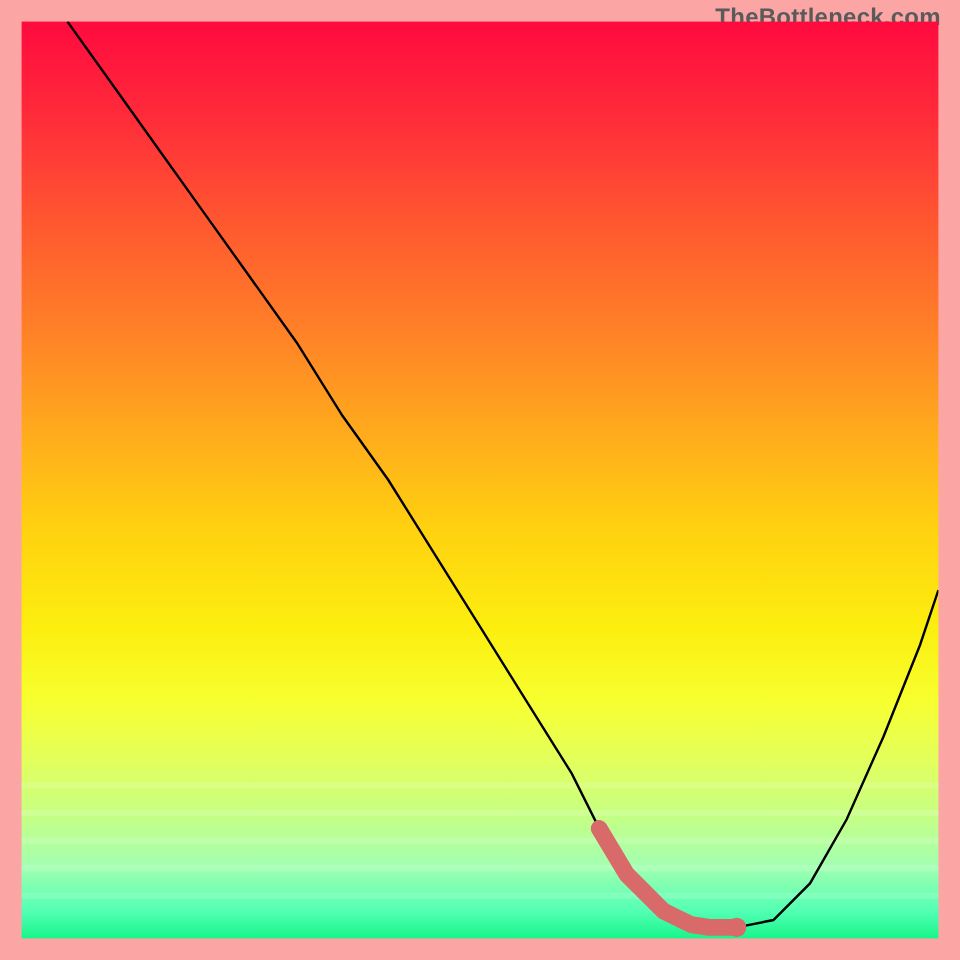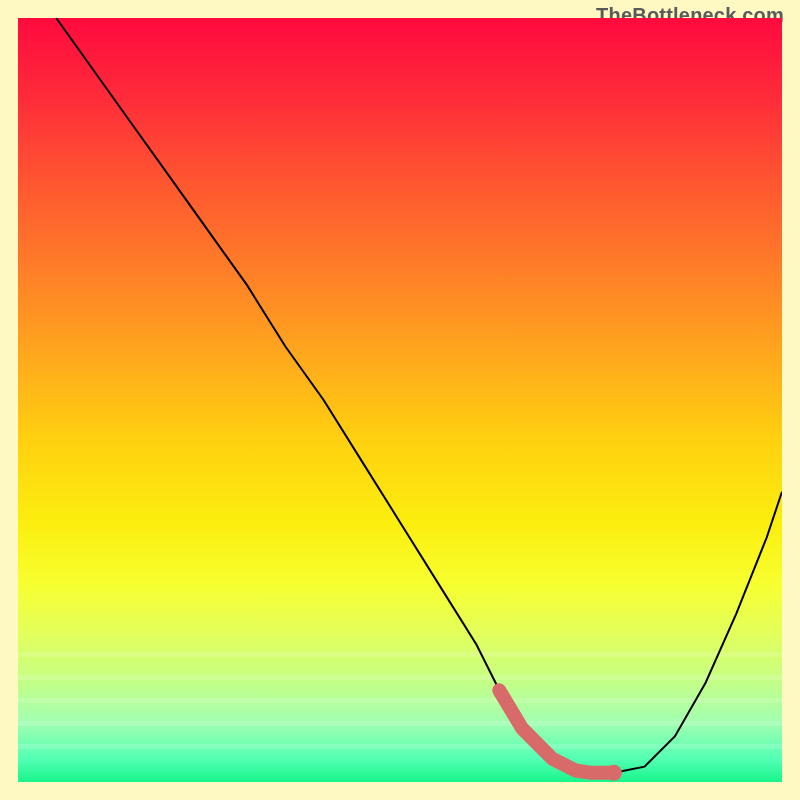--- a/index.html
+++ b/index.html
@@ -1,16 +1,16 @@
 <!DOCTYPE html>
 <html><head>
 <meta charset="utf-8">
 <style>
   html,body{margin:0;padding:0;width:800px;height:800px;background:#000;overflow:hidden;font-family:Arial,Helvetica,sans-serif}
-  .wrap{position:relative;width:800px;height:800px;background:#fef9c3}
+  .wrap{position:relative;width:800px;height:800px;background:#fca5a5}
   .plot{position:absolute;left:18px;top:18px;width:764px;height:764px;
         background:linear-gradient(to bottom,
           #ff0a3e 0%, #ff2a3a 10%, #ff5830 22%, #ff7e28 33%,
           #ffab1c 45%, #ffd010 55%, #fcee0e 66%, #f7ff2f 74%,
           #e5ff58 80%, #c9ff80 86%, #a4ffb0 92%, #53ffb4 97%, #18f58a 100%)}
   .plotband{position:absolute;left:0;width:100%;background:rgba(255,255,255,.15)}
   .watermark{position:absolute;top:4px;right:16px;color:#5a5a5a;font-weight:600;font-size:20px;letter-spacing:.2px}
   svg{position:absolute;left:0;top:0}
 </style>
 </head>

